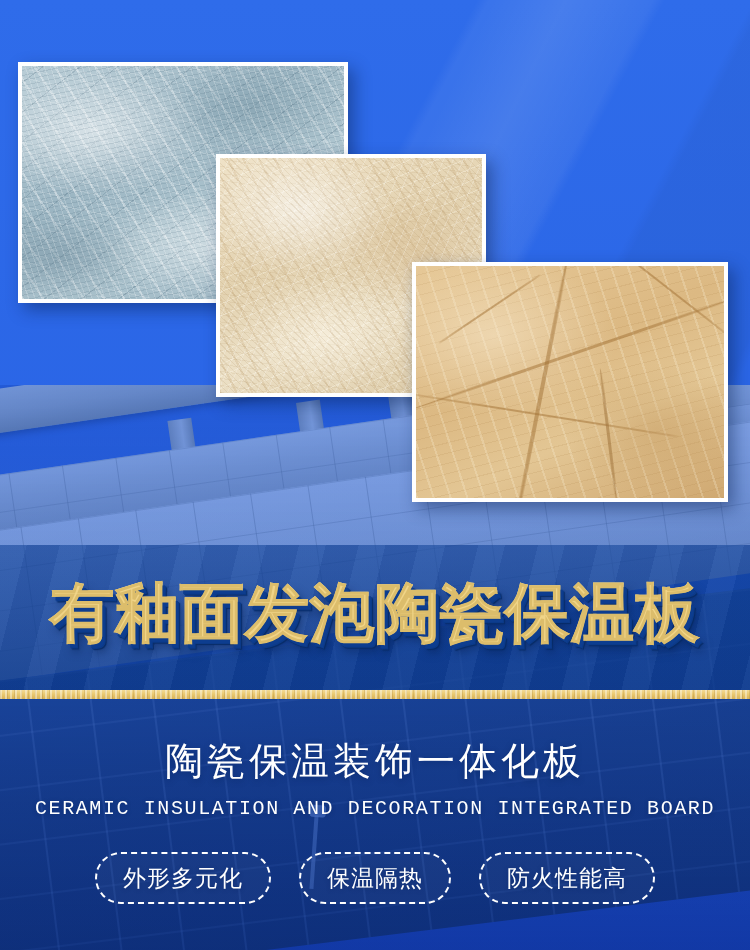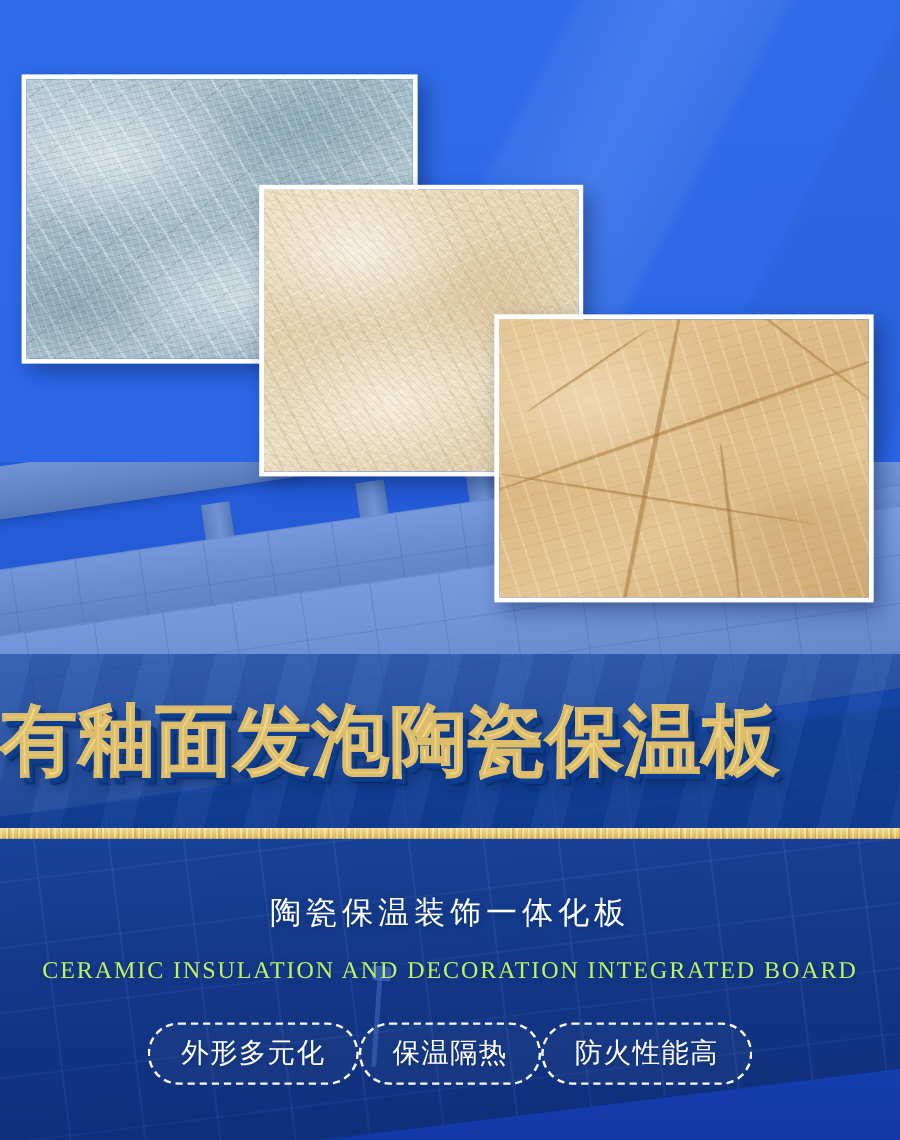--- a/index.html
+++ b/index.html
@@ -230,63 +230,63 @@
     background:
       repeating-linear-gradient(90deg, rgba(255,255,255,.40) 0 2px, rgba(0,0,0,0) 2px 5px),
       repeating-linear-gradient(90deg, rgba(150,108,30,.22) 0 1px, rgba(0,0,0,0) 1px 7px),
       linear-gradient(180deg,#f3db96 0%, #e9c86f 48%, #d9b459 100%);
     z-index:9;
   }
 
   
   .main-title {
     position:absolute; left:0; top:582px; width:750px;
-    text-align:left;
+    text-align:center;
     z-index:10;
-    font-family:Liberation Serif, serif;
+    font-family:Liberation Mono, monospace;
     font-weight:700;
     font-size:64px;
     line-height:72px;
     letter-spacing:1px;
     color:#f0d487;
     -webkit-text-stroke:1px #dcbd6b;
     text-shadow:
       3px 4px 0 #0d3d8f,
       4px 5px 0 #0c3a88,
       5px 6px 1px rgba(7,42,100,.9),
       6px 8px 10px rgba(5,28,72,.55);
     background:linear-gradient(180deg,#f7e6ae 0%, #efd68b 45%, #e3c172 100%);
     -webkit-background-clip:text;
     white-space:nowrap;
   }
 
   
   .sub-cn {
     position:absolute; left:0; top:737px; width:750px;
     text-align:center; z-index:10;
-    font-family:Liberation Serif, serif;
-    font-size:26px; line-height:48px;
+    font-family:Liberation Sans, sans-serif;
+    font-size:38px; line-height:48px;
     color:#ffffff; letter-spacing:4px;
     text-shadow:0 2px 6px rgba(5,30,85,.45);
   }
   .sub-en {
     position:absolute; left:0; top:796px; width:750px;
     text-align:center; z-index:10;
-    font-family:Liberation Serif, serif;
+    font-family:Liberation Mono, monospace;
     font-size:20px; line-height:26px;
     font-weight:400;
-    color:#bef264; letter-spacing:1.6px;
+    color:#ffffff; letter-spacing:1.6px;
     text-shadow:0 1px 4px rgba(5,30,85,.45);
   }
 
   
   .pill-row {
     position:absolute; left:0; top:852px; width:750px;
     display:flex; justify-content:center; align-items:center;
-    z-index:10;
+    gap:28px; z-index:10;
   }
   .pill {
     border:2px dashed #ffffff;
     border-radius:26px;
     padding:9px 26px;
     font-family:"DejaVu Sans", sans-serif;
     font-size:23px;
     line-height:30px;
     letter-spacing:1px;
     color:#ffffff;

